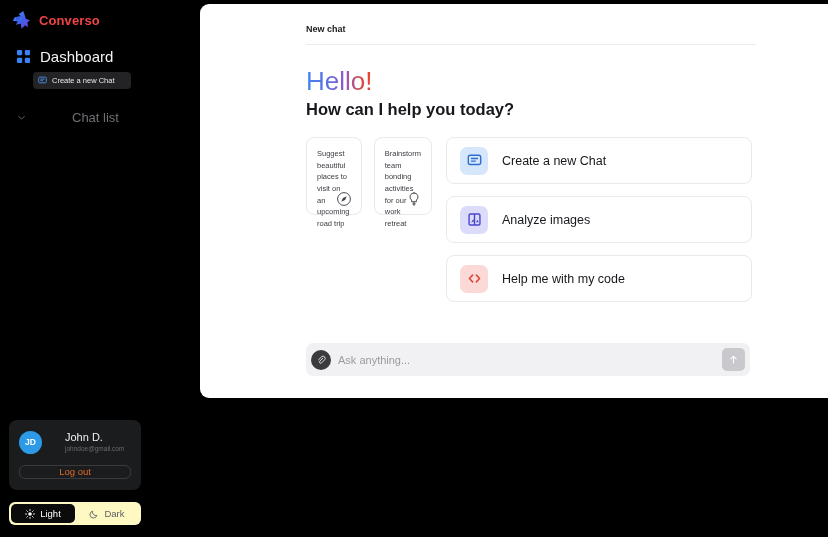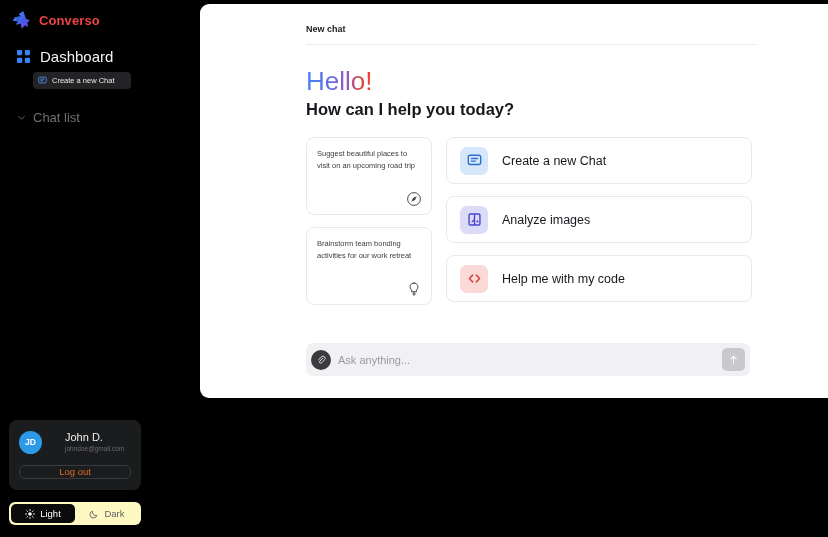--- a/index.html
+++ b/index.html
@@ -31,21 +31,21 @@
     width: 98px; height: 17px;
     background: #232325; border: none; border-radius: 4px;
     display: flex; align-items: center; gap: 5px;
     padding-left: 5px; cursor: pointer;
   }
   .newchat-icon { width: 9px; height: 9px; display: block; flex: 0 0 auto; }
   .newchat-label { color: #eaeaea; font-size: 7.5px; white-space: nowrap; }
 
   .chatlist-row { display: flex; align-items: center; gap: 7px; padding: 21px 0 0 17px; cursor: pointer; }
   .chev { width: 9px; height: 9px; display: block; }
-  .chatlist-label { color: #6f6f74; font-size: 13px; }
+  .chatlist-label { color: #6f6f74; font-size: 13px; margin-left: 39px; }
 
   .spacer { flex: 1 1 auto; }
 
   .user-card {
     margin: 0 9px 0 9px;
     background: #1b1c1e; border-radius: 8px;
     padding: 11px 10px 11px 10px;
   }
   .user-top { display: flex; align-items: center; gap: 23px; }
   .avatar {
@@ -97,21 +97,21 @@
     -webkit-background-clip: text; background-clip: text;
     -webkit-text-fill-color: transparent; color: transparent;
     display: inline-block;
   }
   .greet-sub { font-size: 16.5px; color: #16181c; margin-top: 4px; font-weight: 700; }
 
   .content-grid {
     position: absolute; left: 106px; top: 133px;
     display: flex; gap: 14px;
   }
-  .sugg-col { display: flex; flex-direction: column; gap: 12px; width: 126px; }
+  .sugg-col { display: flex; gap: 12px; width: 126px; }
   .sugg-card {
     width: 126px; height: 78px;
     border: 1px solid #e9e9eb; border-radius: 8px;
     background: #fff; padding: 10px 10px 0 10px;
     position: relative; cursor: pointer;
   }
   .sugg-text { font-size: 7.5px; color: #3a3d42; line-height: 1.55; }
   .sugg-ico { position: absolute; right: 9px; bottom: 7px; width: 16px; height: 16px; }
 
   .action-col { display: flex; flex-direction: column; gap: 12px; width: 306px; }

